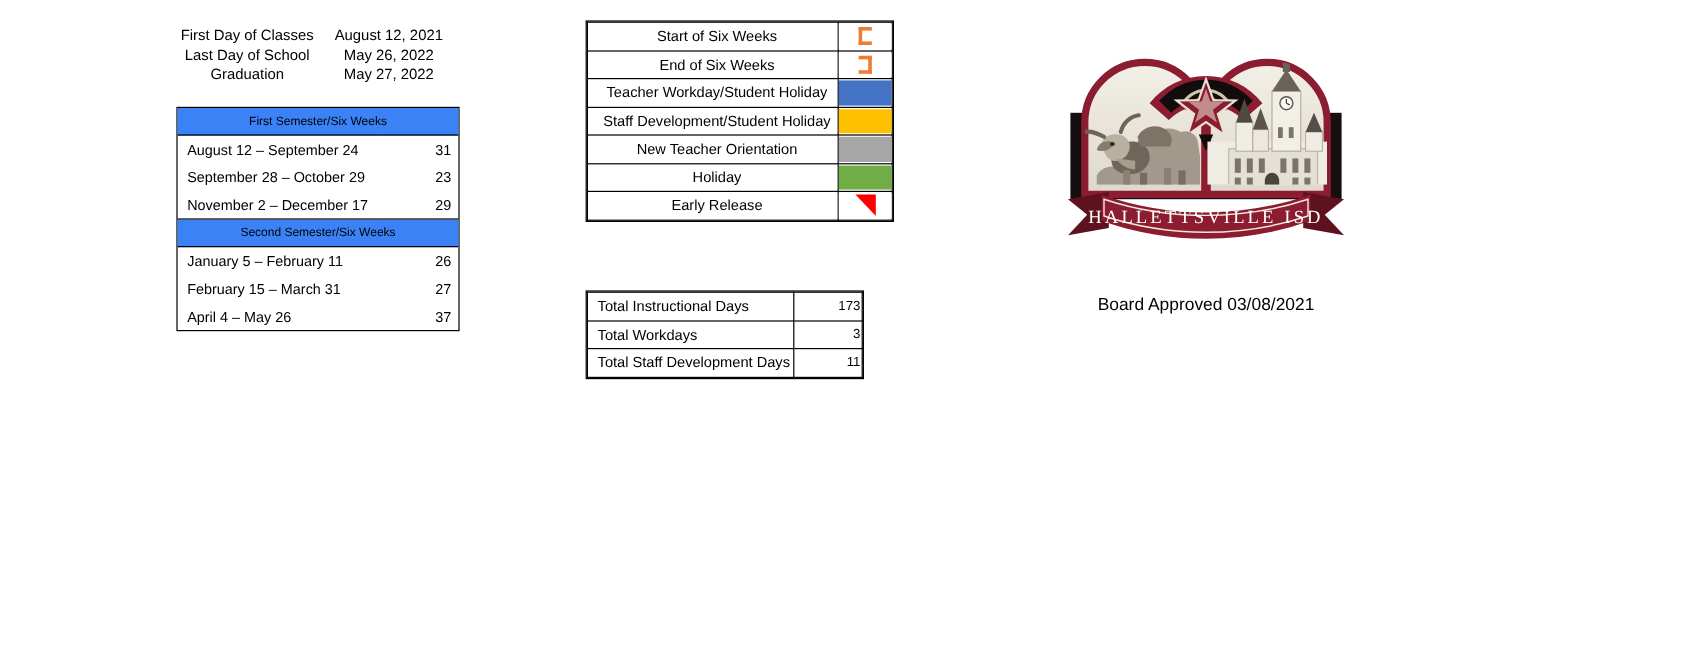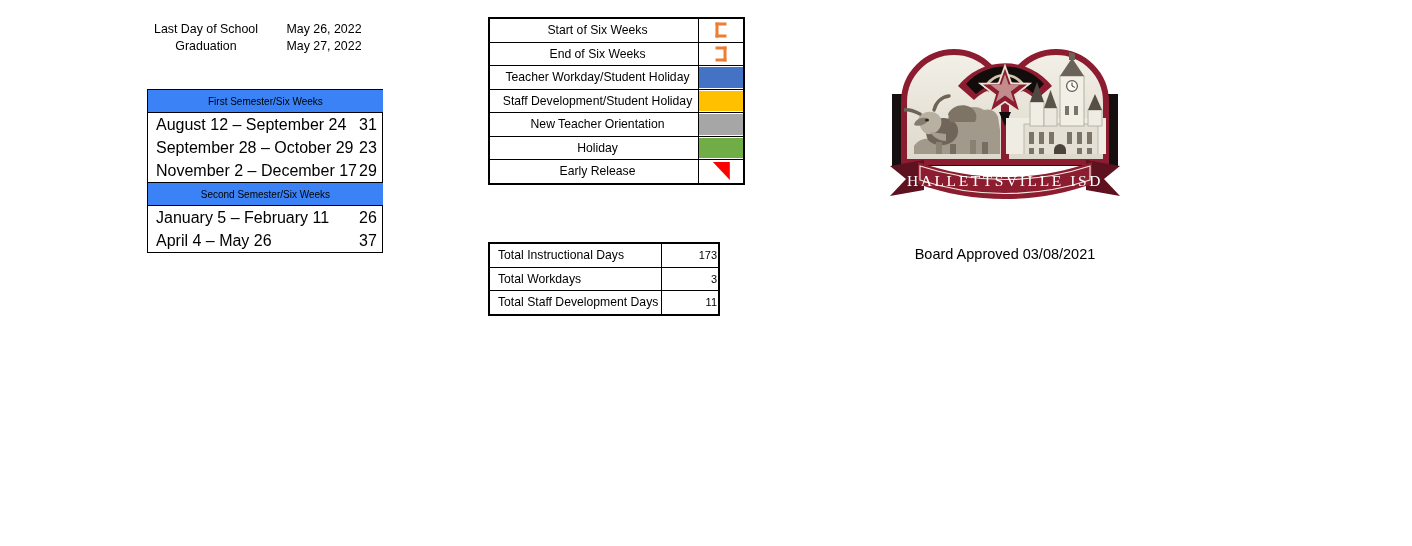--- a/index.html
+++ b/index.html
@@ -56,32 +56,32 @@
     text-align: center;
     font-size: 10px;
     height: 20px;
     border-top: 1px solid #000000;
     border-bottom: 1px solid #000000;
   }
   #semesters tr.sem-head.first td {
     border-top: none;
   }
   #semesters tr.sem-row td {
-    font-size: 16px;
+    font-size: 12px;
     height: 21px;
     border: none;
   }
   #semesters td.sem-range {
     padding-left: 8px;
     text-align: left;
     white-space: nowrap;
   }
   #semesters td.sem-days {
     width: 56px;
-    text-align: left;
+    text-align: right;
     padding-right: 6px;
   }
 
   
   #legend {
     position: absolute;
     left: 488px;
     top: 17px;
     width: 257px;
     border: 1px solid #000000;
@@ -202,20 +202,24 @@
     white-space: nowrap;
   }
 </style>
 </head>
 <body>
 
 <div id="keydates">
   <table>
     <tbody>
       <tr>
+        <td class="kd-label">First Day of Classes</td>
+        <td class="kd-value">August 12, 2021</td>
+      </tr>
+      <tr>
         <td class="kd-label">Last Day of School</td>
         <td class="kd-value">May 26, 2022</td>
       </tr>
       <tr>
         <td class="kd-label">Graduation</td>
         <td class="kd-value">May 27, 2022</td>
       </tr>
     </tbody>
   </table>
 </div>
@@ -238,20 +242,24 @@
         <td class="sem-range">November 2 – December 17</td>
         <td class="sem-days">29</td>
       </tr>
 
       <tr class="sem-head">
         <td colspan="2">Second Semester/Six Weeks</td>
       </tr>
       <tr class="sem-row">
         <td class="sem-range">January 5 – February 11</td>
         <td class="sem-days">26</td>
+      </tr>
+      <tr class="sem-row">
+        <td class="sem-range">February 15 – March 31</td>
+        <td class="sem-days">27</td>
       </tr>
       <tr class="sem-row">
         <td class="sem-range">April 4 – May 26</td>
         <td class="sem-days">37</td>
       </tr>
     </tbody>
   </table>
 </div>
 
 <div id="legend">

